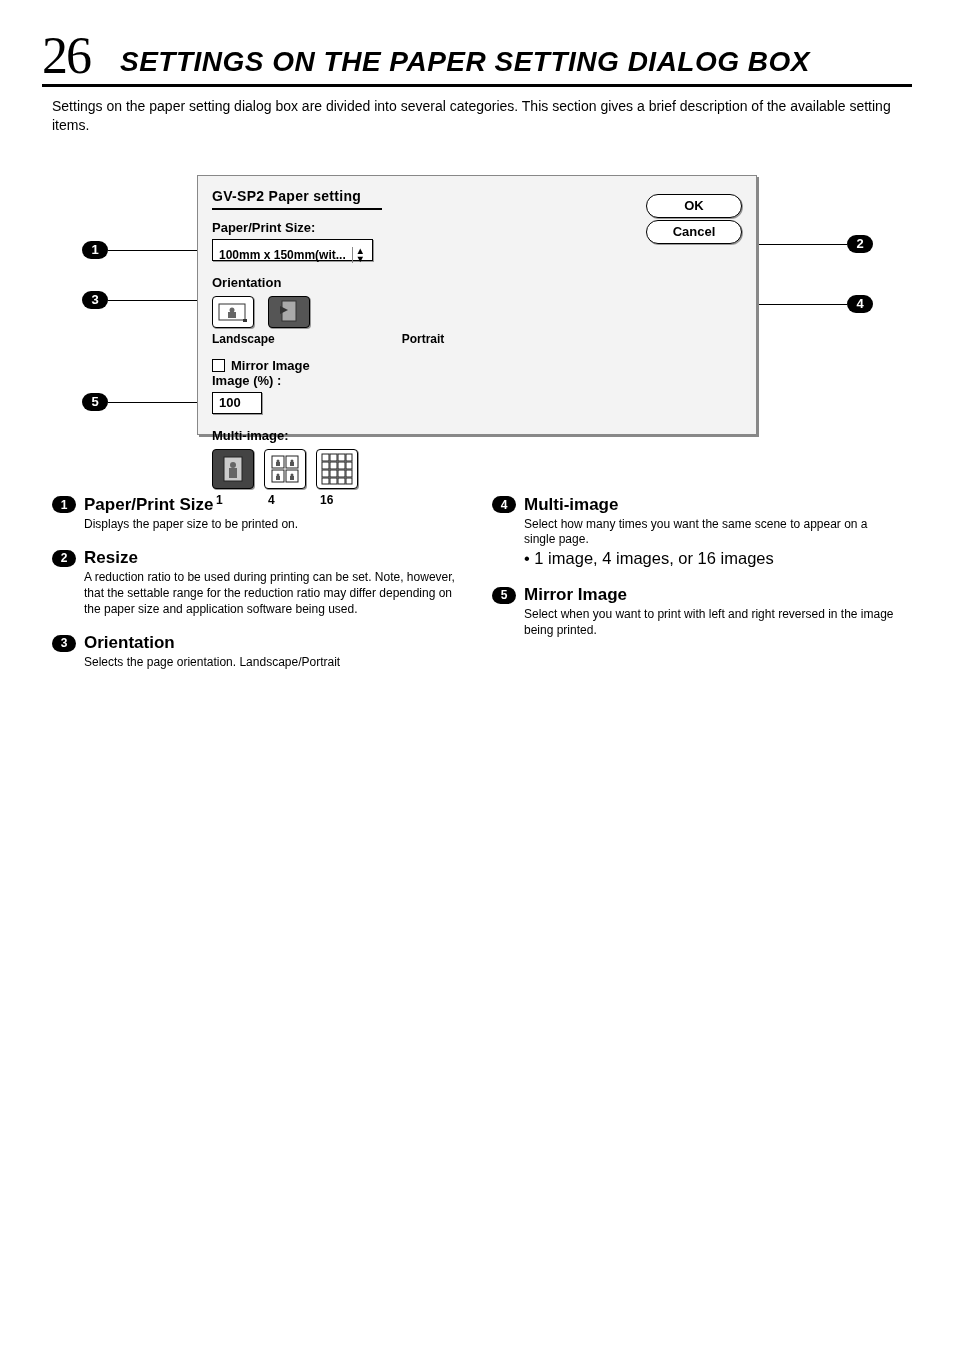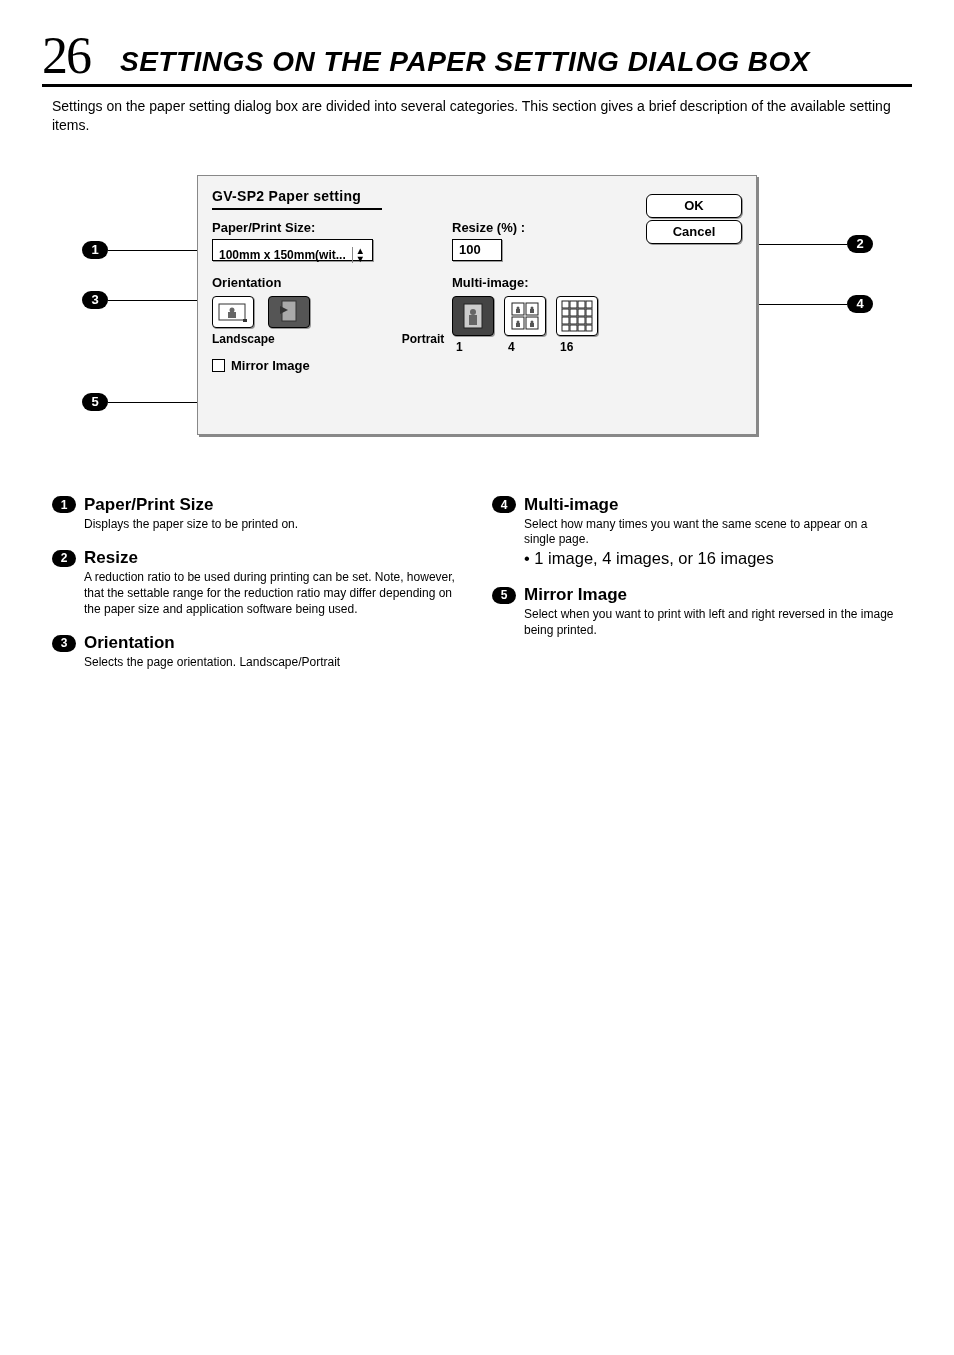--- a/index.html
+++ b/index.html
@@ -62,21 +62,21 @@
     font-weight: 900;
     font-size: 14px;
     letter-spacing: 0.3px;
   }
   .title-rule {
     border: none;
     border-top: 2px solid #000;
     margin: 4px 0 10px 0;
     width: 170px;
   }
-  .dialog-row { display: flex; }
+  .dialog-row { display: flex; flex-direction: column; }
   .col-left { width: 240px; }
   .col-right { flex: 1; position: relative; }
   .lbl {
     font-family: "Arial Black", Arial, sans-serif;
     font-weight: 900;
     font-size: 13px;
     margin-bottom: 4px;
   }
   .select-box {
     display: inline-flex;
@@ -157,21 +157,21 @@
     font-family: "Arial Black", Arial, sans-serif;
     font-weight: 900; font-size: 12px;
     width: 42px; text-align: left; padding-left: 4px;
   }
   .dlg-btn {
     position: absolute;
     right: 14px;
     width: 96px; height: 24px;
     background: #fff;
     border: 1px solid #000;
-    border-radius: 6px;
+    border-radius: 12px;
     box-shadow: 1px 1px 0 #999;
     font-family: "Arial Black", Arial, sans-serif;
     font-weight: 900;
     font-size: 13px;
     display: flex; align-items: center; justify-content: center;
   }
   .btn-ok { top: 18px; }
   .btn-cancel { top: 44px; }
 
   
@@ -291,21 +291,21 @@
           <span>Portrait</span>
         </div>
 
         <div class="mirror-row">
           <div class="chk"></div>
           <span>Mirror Image</span>
         </div>
       </div>
 
       <div class="col-right">
-        <div class="lbl">Resize (%) :</div>
+        <div class="lbl">Image (%) :</div>
         <div class="input-box">
           <span>100</span>
         </div>
 
         <div class="lbl" style="margin-top:14px;">Multi-image:</div>
         <div class="multi-btns">
           <div class="multi-btn sel">
             <svg width="22" height="28">
               <rect x="2" y="2" width="18" height="24" fill="#ccc" stroke="#222"></rect>
               <circle cx="11" cy="10" r="3" fill="#666"></circle>

